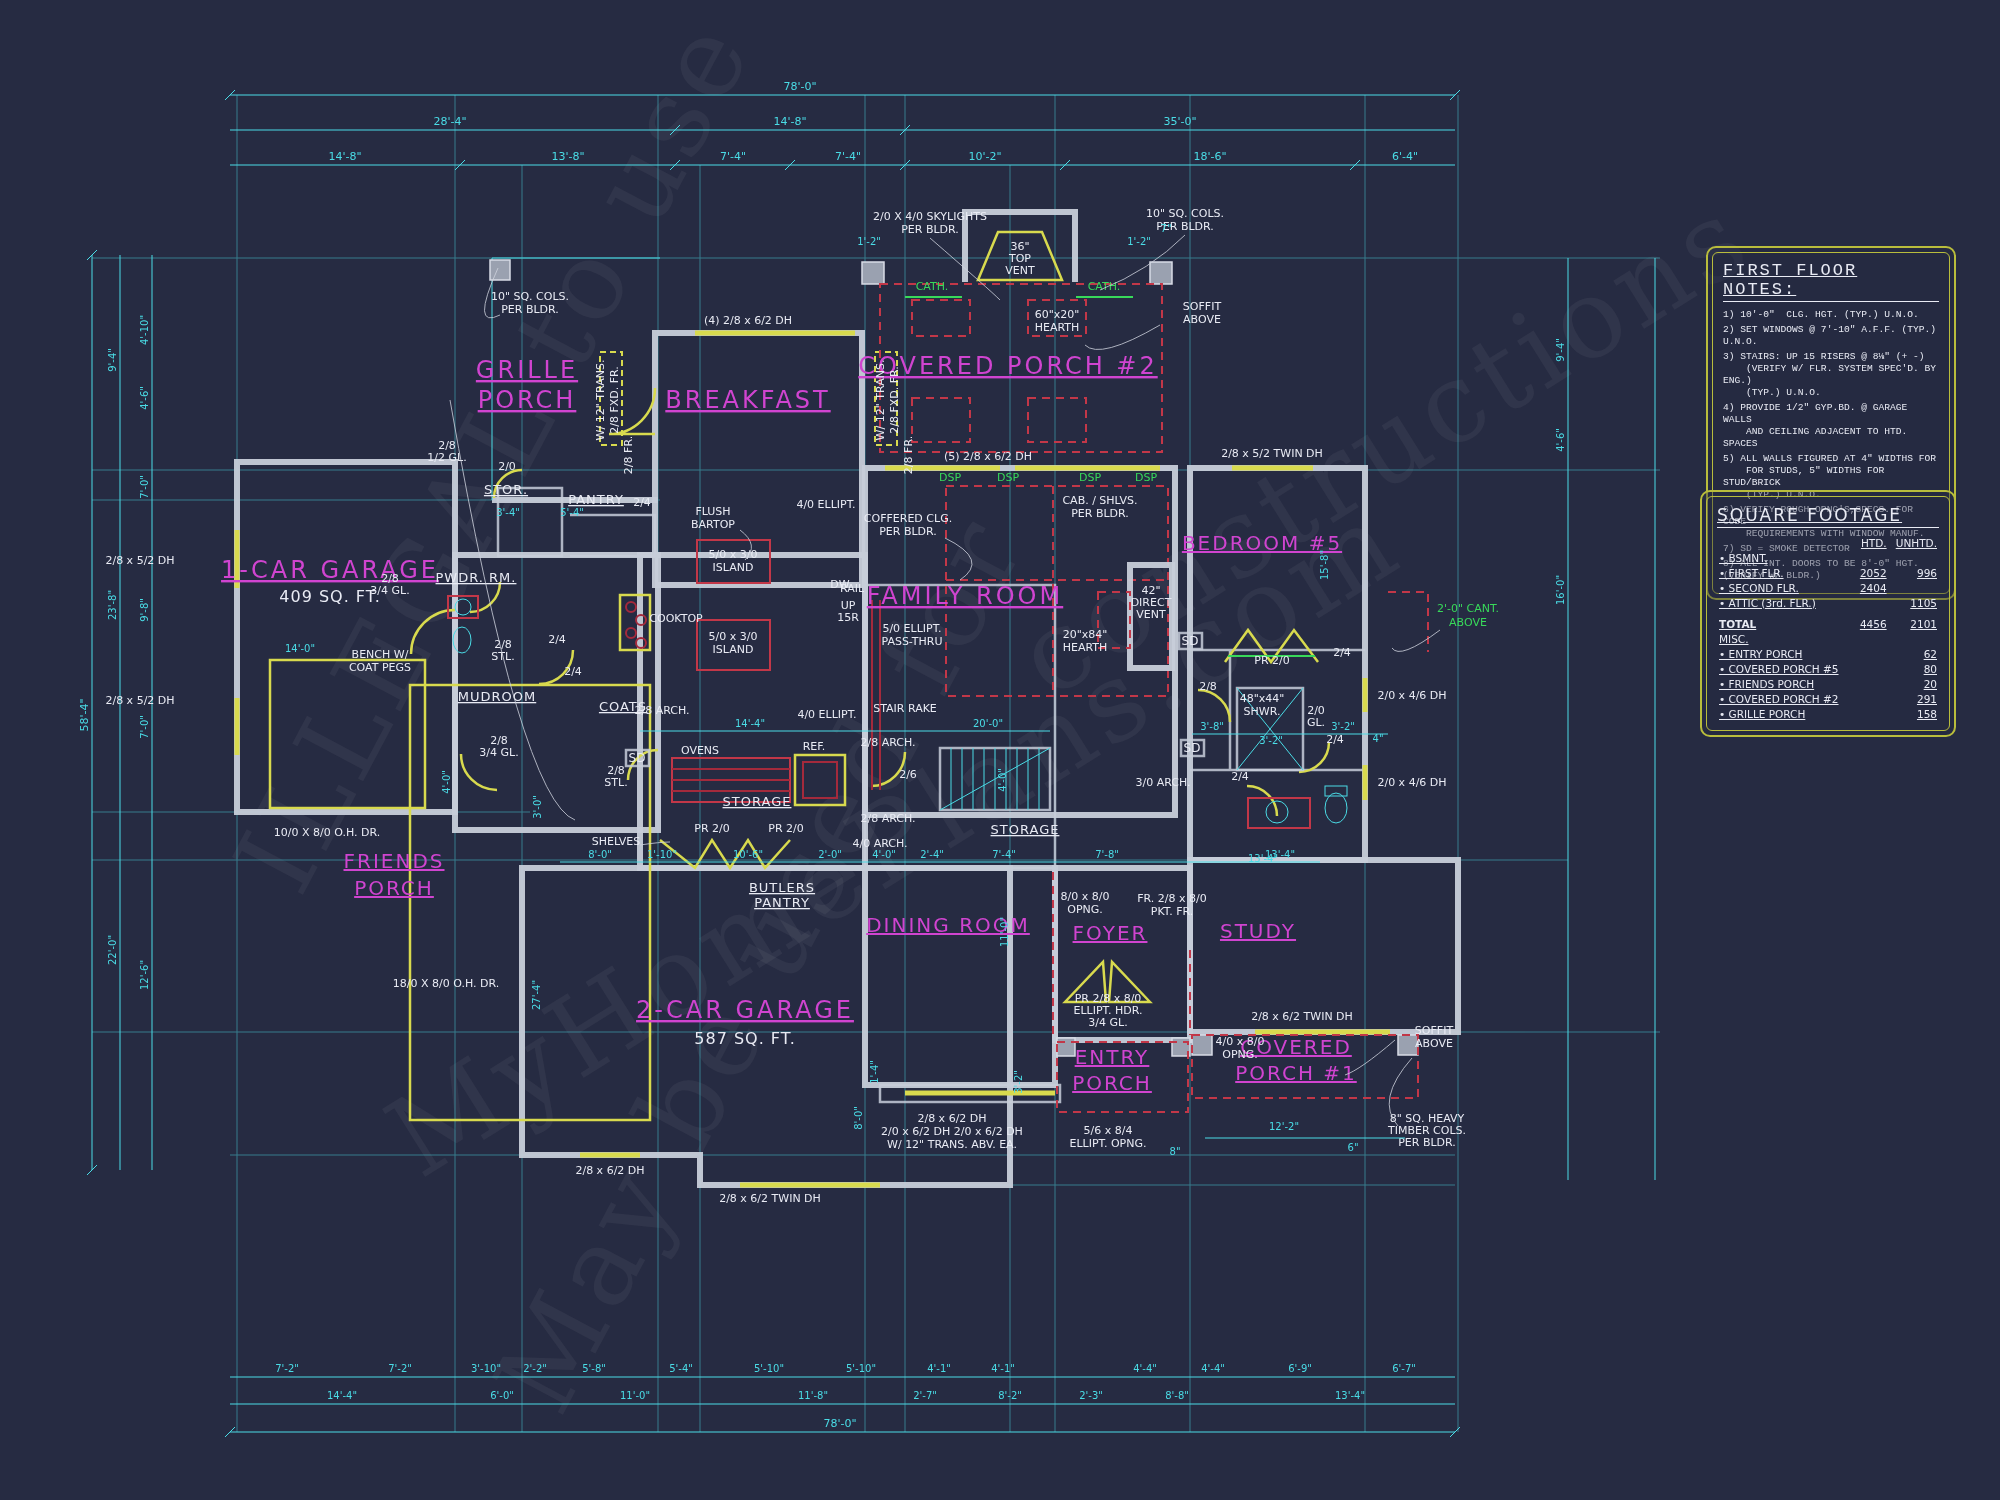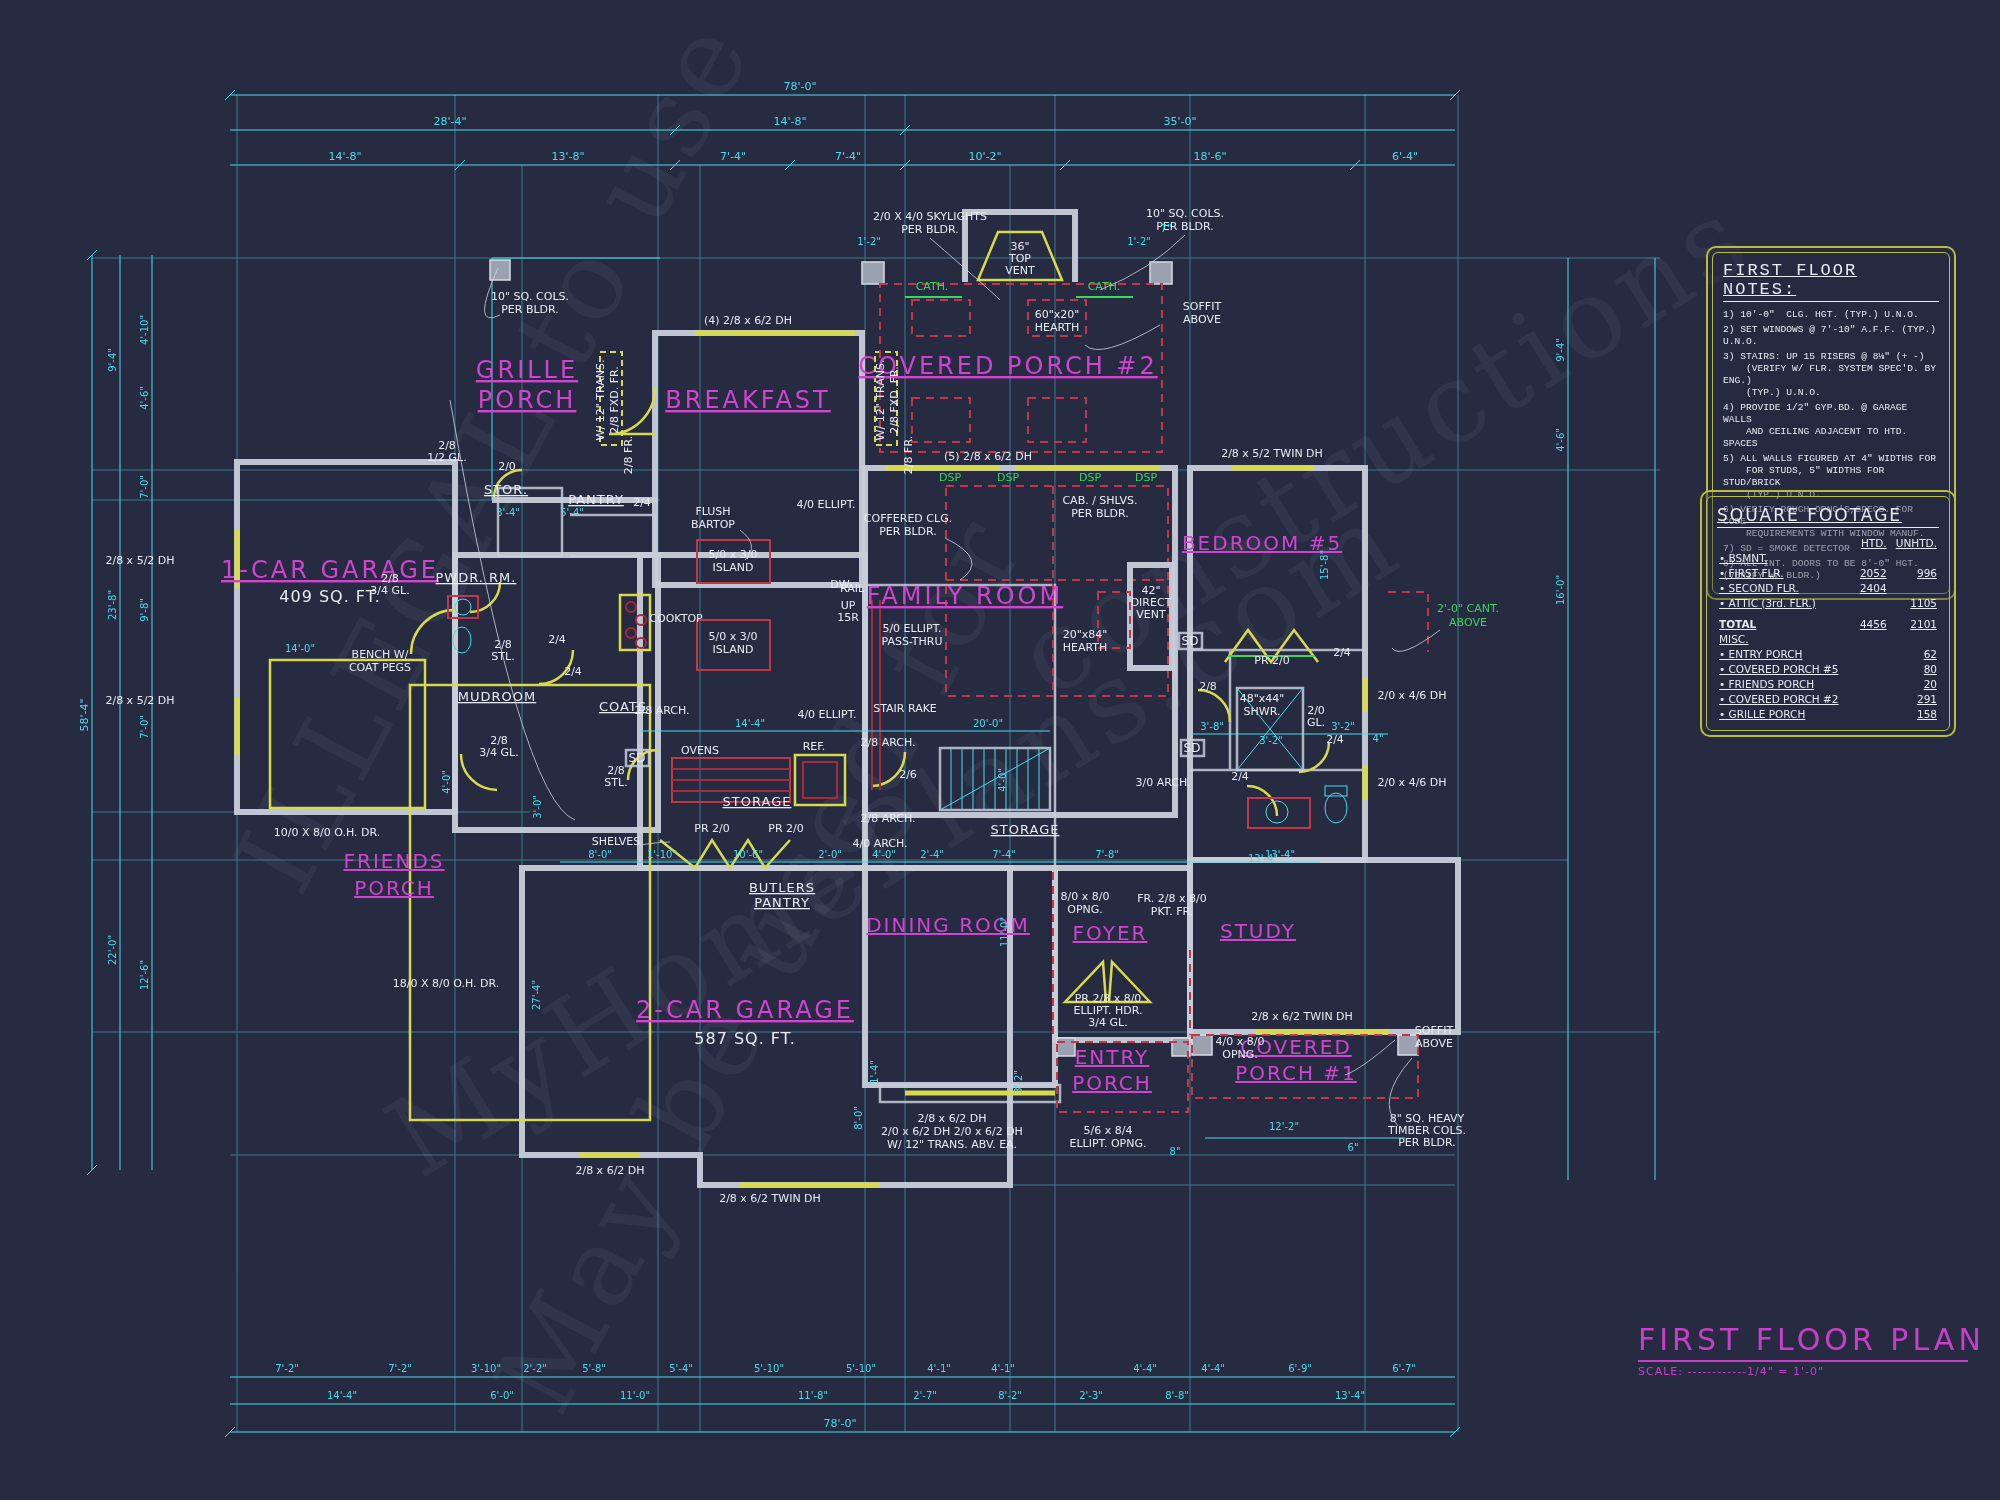--- a/index.html
+++ b/index.html
@@ -602,21 +602,14 @@
           <td>• GRILLE PORCH</td>
               <td></td>
           <td class="num">158</td>
         </tr>
       </tbody>
         </table>
     </div>
   </div>
 
   
-  <div id="titleblock">
-    <div id="plan-title">FIRST FLOOR PLAN</div>
-    <div id="plan-scale">
-      <span>SCALE:</span>
-      <span>------------1/4" = 1'-0"</span>
-    </div>
-  </div>
 
 </div>
 
 </body></html>

